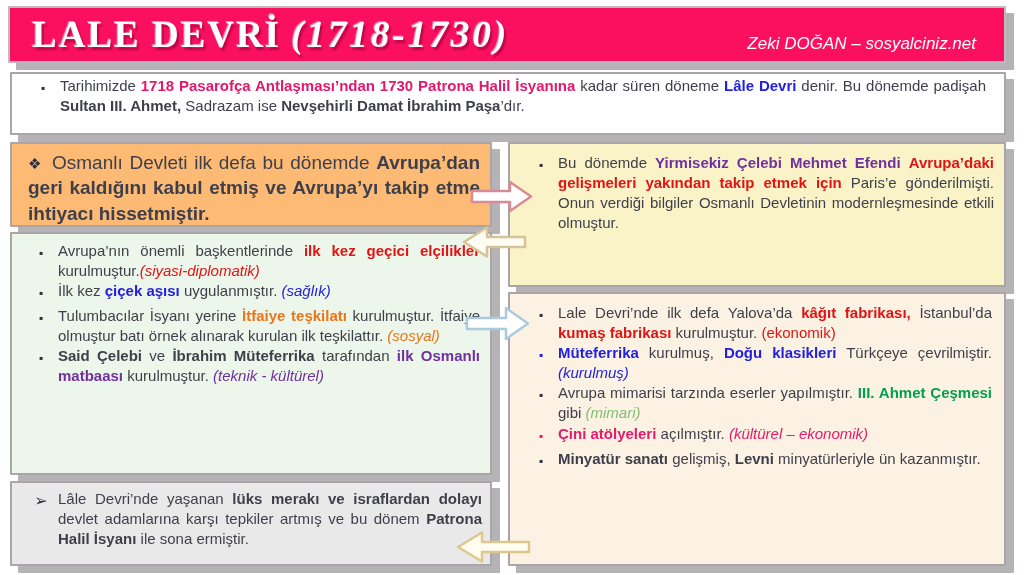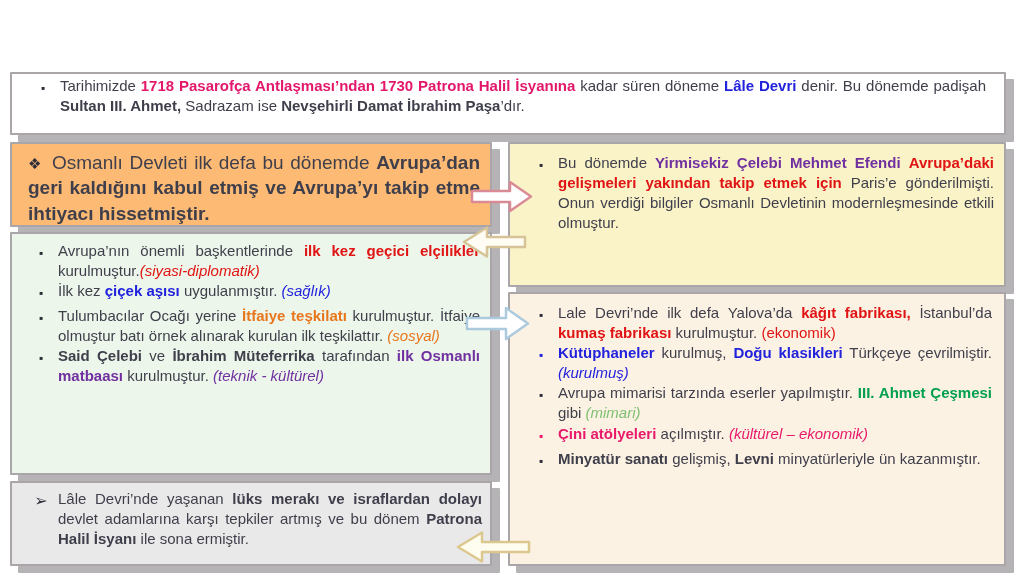--- a/index.html
+++ b/index.html
@@ -47,20 +47,26 @@
   .li .runs{padding-right:4px;}
 
   
   .arrow{position:absolute;z-index:5;}
 </style>
 </head>
 <body>
 
 <div class="slide">
 
+  <header class="box banner">
+    <div class="banner-title">
+      <span>LALE DEVRİ</span><span class="banner-dates">(1718-1730)</span>
+    </div>
+    <div class="banner-credit">Zeki DOĞAN – sosyalciniz.net</div>
+  </header>
 
   <section class="box intro flexrow">
     <span class="bullet">▪</span>
     <p class="runs" style="margin:0"><span>Tarihimizde </span><span style="color: rgb(227, 24, 107); font-weight: bold;">1718 Pasarofça Antlaşması’ndan 1730 Patrona Halil İsyanına</span><span> kadar süren döneme </span><span style="color: rgb(34, 34, 221); font-weight: bold;">Lâle Devri</span><span> denir. Bu dönemde padişah </span><span style="font-weight: bold;">Sultan III. Ahmet,</span><span> Sadrazam ise </span><span style="font-weight: bold;">Nevşehirli Damat İbrahim Paşa</span><span>’dır.</span></p>
   </section>
 
   <section class="box pinkbox">
     <p class="inlinepara" style="margin:0"><span class="inline-bullet">❖</span><span><span>Osmanlı Devleti ilk defa bu dönemde </span><span style="font-weight: bold;">Avrupa’dan geri kaldığını kabul etmiş ve Avrupa’yı takip etme ihtiyacı hissetmiştir.</span></span></p>
   </section>
 
@@ -68,21 +74,21 @@
       <div class="li">
         <span class="bullet">▪</span>
         <span class="runs"><span>Avrupa’nın önemli başkentlerinde </span><span style="color: rgb(224, 20, 20); font-weight: bold;">ilk kez geçici elçilikler</span><span> kurulmuştur.</span><span style="color: rgb(224, 20, 20); font-style: italic;">(siyasi-diplomatik)</span></span>
       </div>
       <div class="li">
         <span class="bullet">▪</span>
         <span class="runs"><span>İlk kez </span><span style="color: rgb(34, 34, 221); font-weight: bold;">çiçek aşısı</span><span> uygulanmıştır. </span><span style="color: rgb(34, 34, 221); font-style: italic;">(sağlık)</span></span>
       </div>
       <div class="li">
         <span class="bullet">▪</span>
-        <span class="runs"><span>Tulumbacılar Ocağı yerine </span><span style="color: rgb(232, 118, 29); font-weight: bold;">İtfaiye teşkilatı</span><span> kurulmuştur. İtfaiye olmuştur batı örnek alınarak kurulan ilk teşkilattır. </span><span style="color: rgb(232, 118, 29); font-style: italic;">(sosyal)</span></span>
+        <span class="runs"><span>Tulumbacılar İsyanı yerine </span><span style="color: rgb(232, 118, 29); font-weight: bold;">İtfaiye teşkilatı</span><span> kurulmuştur. İtfaiye olmuştur batı örnek alınarak kurulan ilk teşkilattır. </span><span style="color: rgb(232, 118, 29); font-style: italic;">(sosyal)</span></span>
       </div>
       <div class="li">
         <span class="bullet">▪</span>
         <span class="runs"><span style="font-weight: bold;">Said Çelebi</span><span> ve </span><span style="font-weight: bold;">İbrahim Müteferrika</span><span> tarafından </span><span style="color: rgb(112, 48, 160); font-weight: bold;">ilk Osmanlı matbaası</span><span> kurulmuştur. </span><span style="color: rgb(112, 48, 160); font-style: italic;">(teknik - kültürel)</span></span>
       </div>
     </section>
 
   <section class="box graybox flexrow">
     <span class="bullet big" style="line-height:24px">➢</span>
     <p class="runs" style="margin:0"><span>Lâle Devri’nde yaşanan </span><span style="font-weight: bold;">lüks merakı ve israflardan dolayı</span><span> devlet adamlarına karşı tepkiler artmış ve bu dönem </span><span style="font-weight: bold;">Patrona Halil İsyanı</span><span> ile sona ermiştir.</span></p>
@@ -93,21 +99,21 @@
     <p class="runs" style="margin:0"><span>Bu dönemde </span><span style="color: rgb(112, 48, 160); font-weight: bold;">Yirmisekiz Çelebi Mehmet Efendi</span><span> </span><span style="color: rgb(224, 20, 20); font-weight: bold;">Avrupa’daki gelişmeleri yakından takip etmek için</span><span> Paris’e gönderilmişti. Onun verdiği bilgiler Osmanlı Devletinin modernleşmesinde etkili olmuştur.</span></p>
   </section>
 
   <section class="box creambox">
       <div class="li">
         <span class="bullet">▪</span>
         <span class="runs"><span>Lale Devri’nde ilk defa Yalova’da </span><span style="color: rgb(224, 20, 20); font-weight: bold;">kâğıt fabrikası,</span><span> İstanbul’da </span><span style="color: rgb(224, 20, 20); font-weight: bold;">kumaş fabrikası</span><span> kurulmuştur. </span><span style="color: rgb(224, 20, 20); ">(ekonomik)</span></span>
       </div>
       <div class="li">
         <span class="bullet" style="color: rgb(34, 34, 221);">▪</span>
-        <span class="runs"><span style="color: rgb(34, 34, 221); font-weight: bold;">Kütüphaneler</span><span> kurulmuş, </span><span style="color: rgb(34, 34, 221); font-weight: bold;">Doğu klasikleri</span><span> Türkçeye çevrilmiştir. </span><span style="color: rgb(34, 34, 221); font-style: italic;">(kurulmuş)</span></span>
+        <span class="runs"><span style="color: rgb(34, 34, 221); font-weight: bold;">Müteferrika</span><span> kurulmuş, </span><span style="color: rgb(34, 34, 221); font-weight: bold;">Doğu klasikleri</span><span> Türkçeye çevrilmiştir. </span><span style="color: rgb(34, 34, 221); font-style: italic;">(kurulmuş)</span></span>
       </div>
       <div class="li">
         <span class="bullet">▪</span>
         <span class="runs"><span>Avrupa mimarisi tarzında eserler yapılmıştır. </span><span style="color: rgb(0, 160, 78); font-weight: bold;">III. Ahmet Çeşmesi</span><span> gibi </span><span style="color: rgb(127, 191, 114); font-style: italic;">(mimari)</span></span>
       </div>
       <div class="li">
         <span class="bullet" style="color: rgb(232, 25, 107);">▪</span>
         <span class="runs"><span style="color: rgb(232, 25, 107); font-weight: bold;">Çini atölyeleri</span><span> açılmıştır. </span><span style="color: rgb(232, 25, 107); font-style: italic;">(kültürel – ekonomik)</span></span>
       </div>
       <div class="li">

